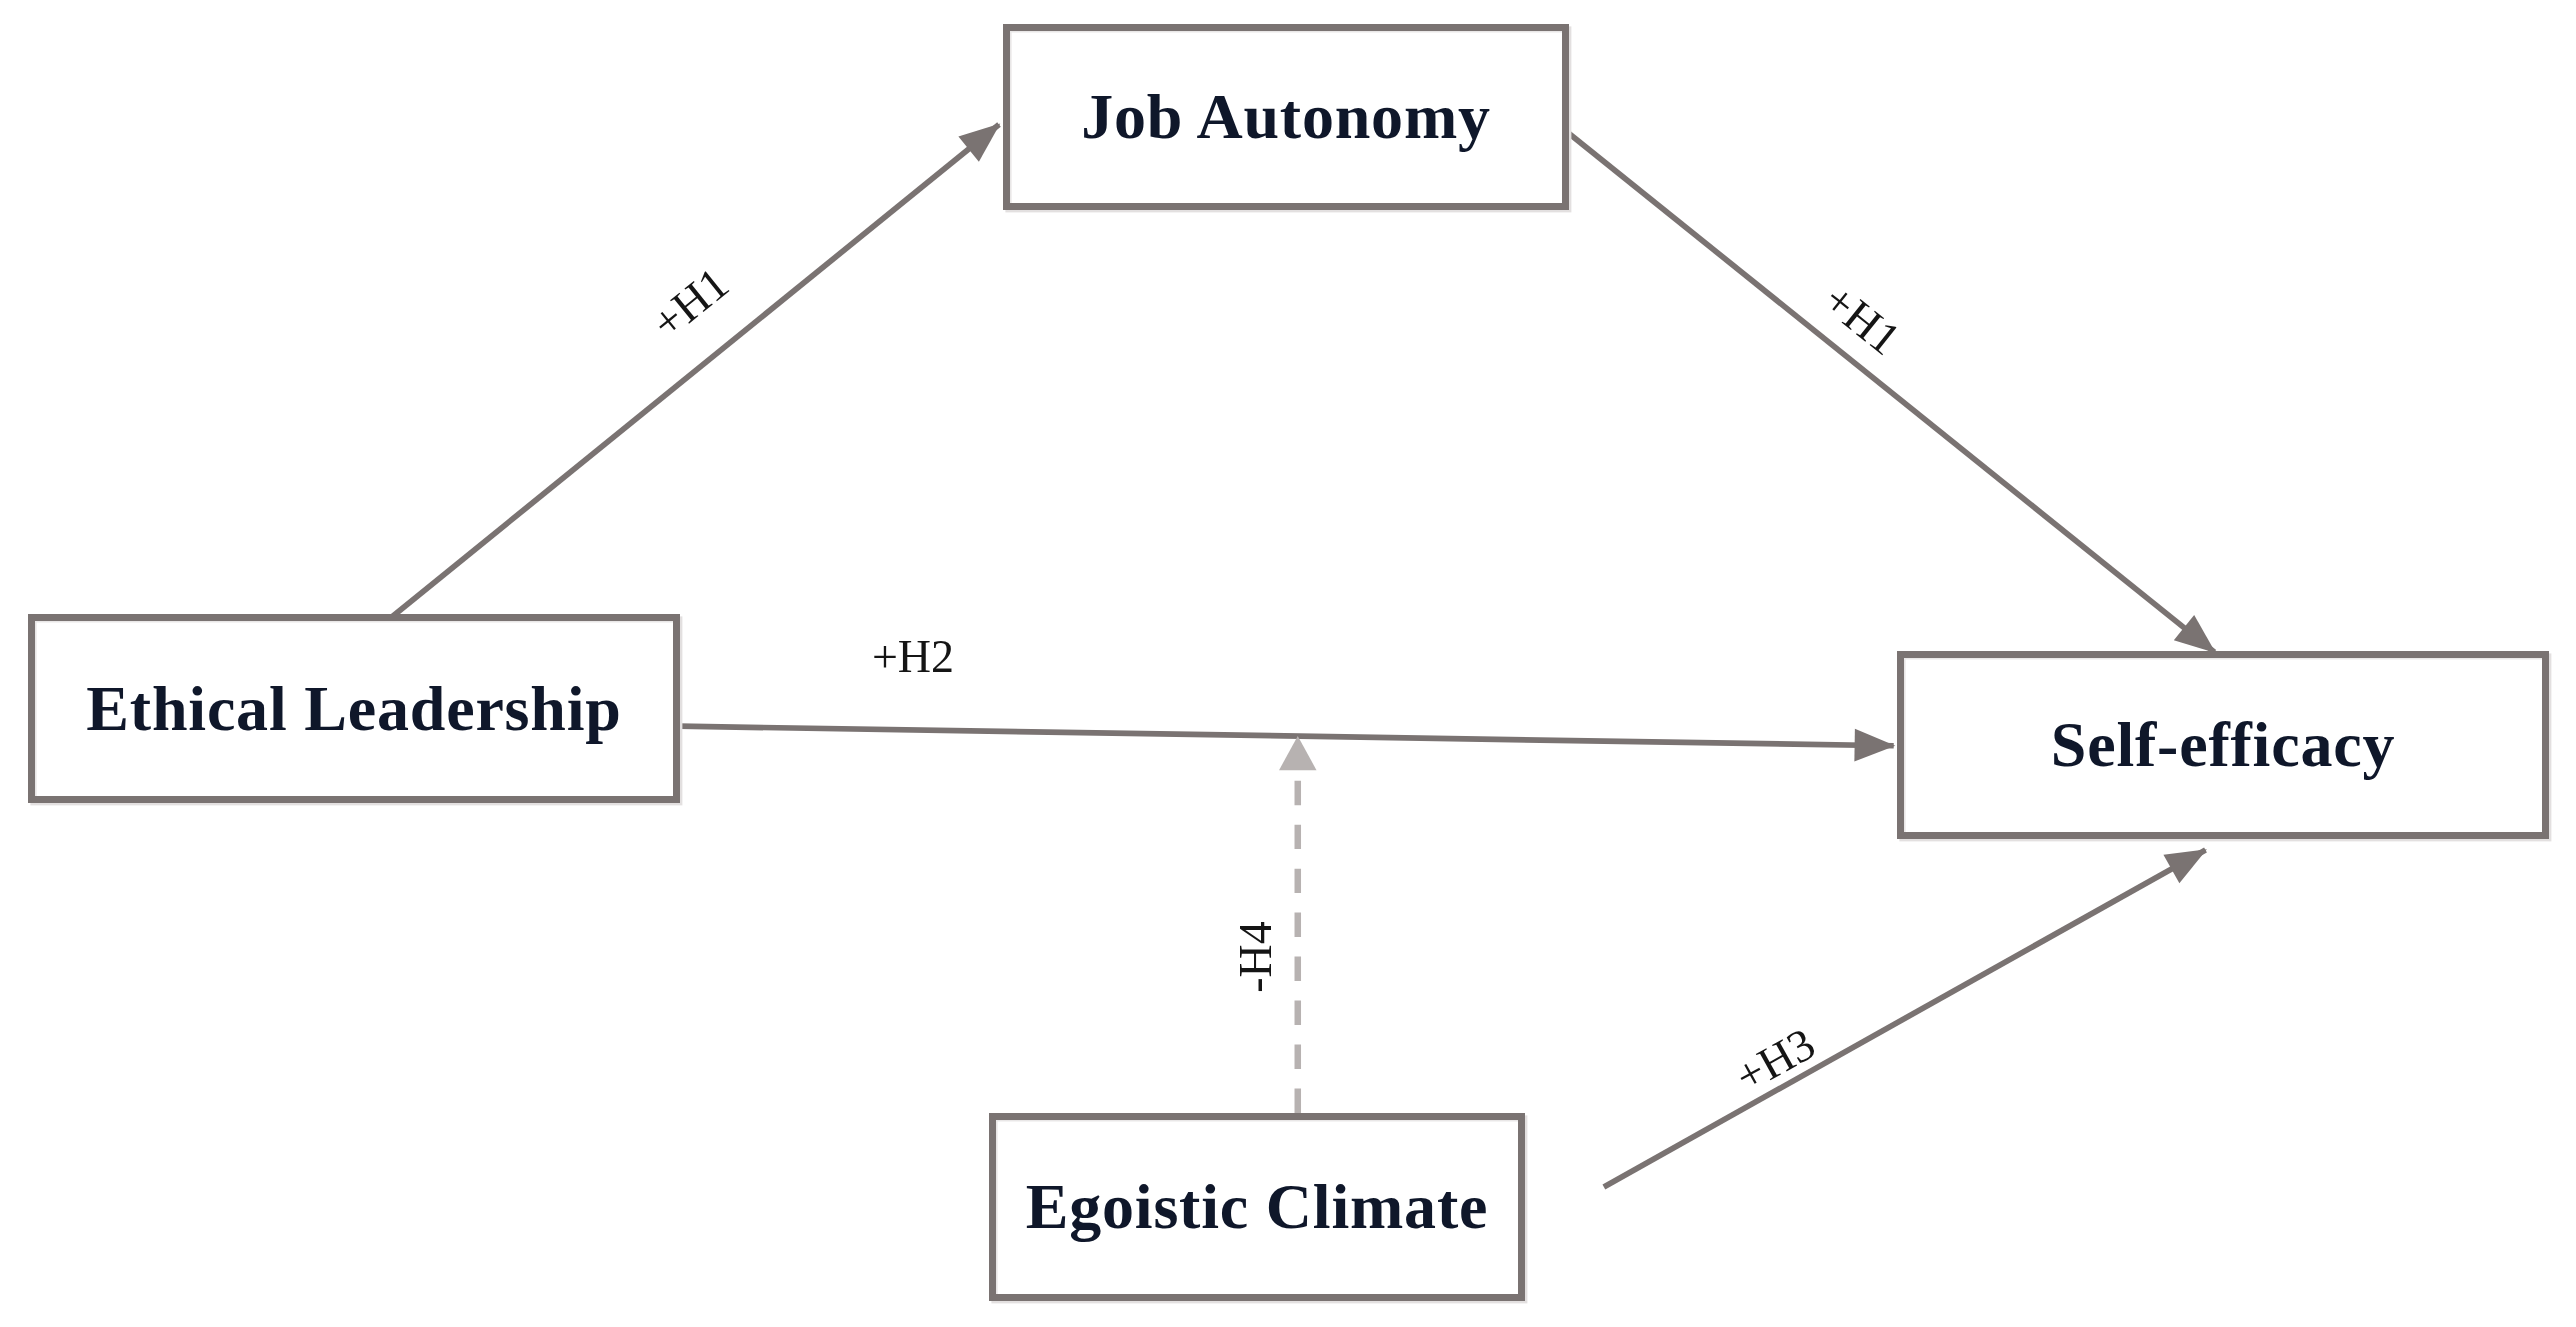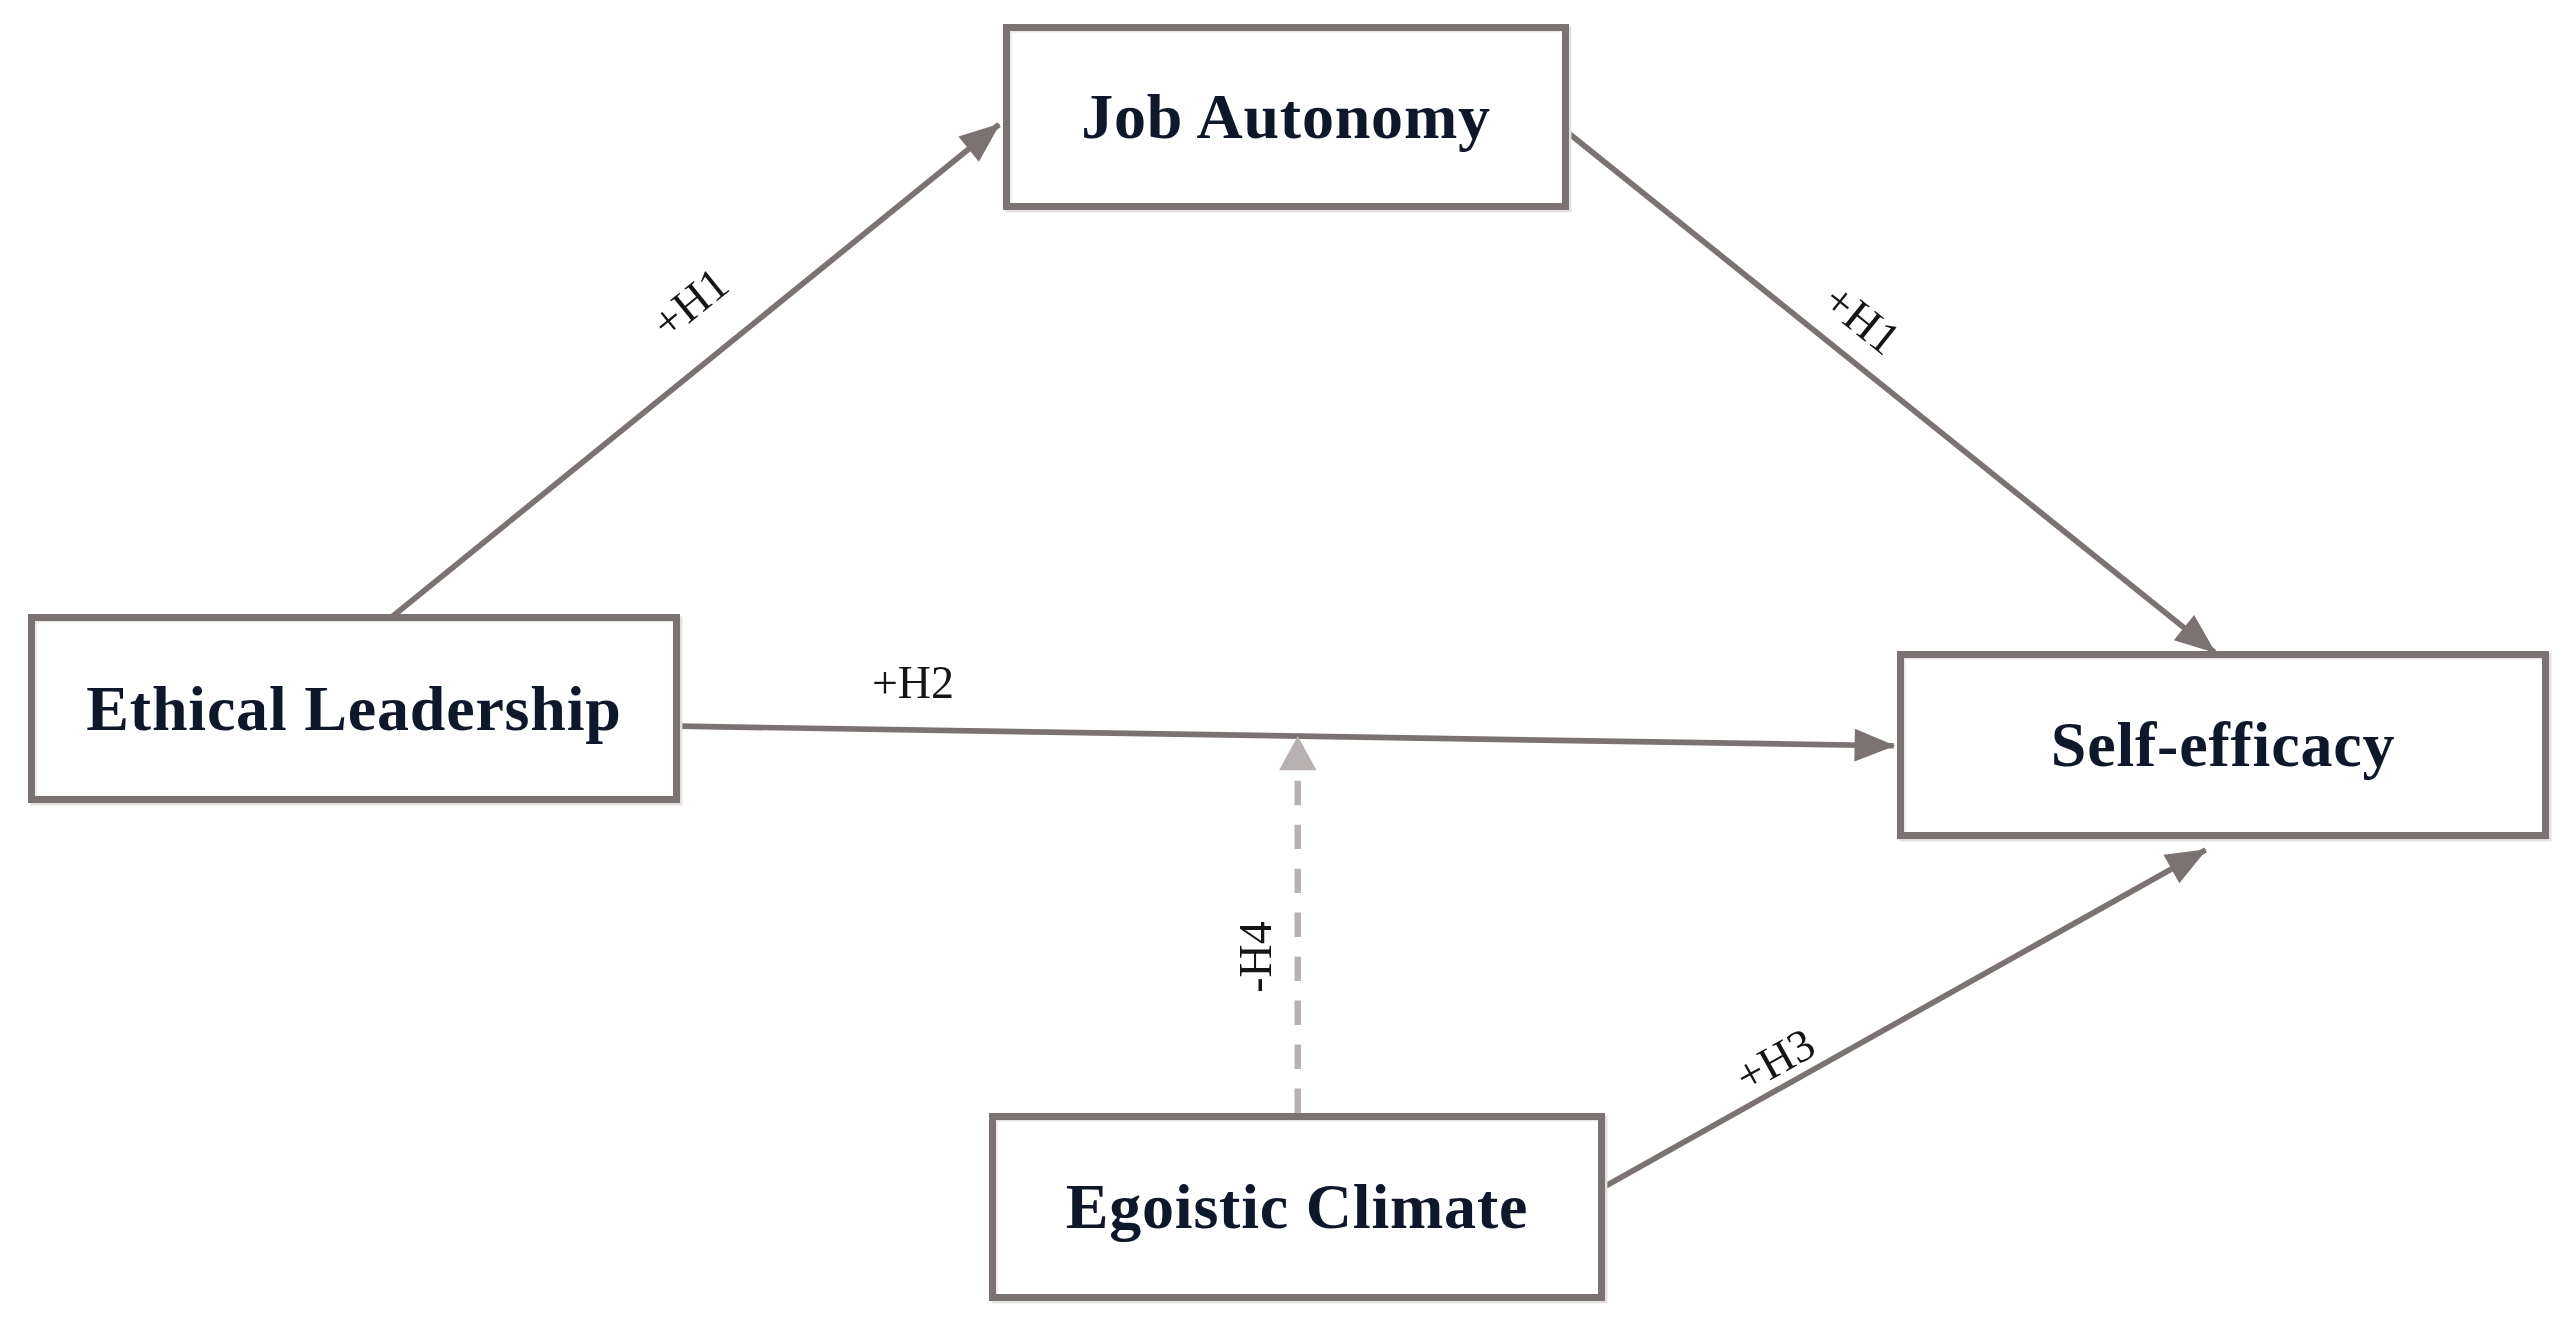--- a/index.html
+++ b/index.html
@@ -27,32 +27,32 @@
     justify-content: center;
     font-weight: 700;
     font-size: 64px;
     color: #0f172a;
     letter-spacing: 0.8px;
     white-space: nowrap;
   }
   #node-job-autonomy      { left: 1003px; top: 24.4px;   width: 566px; height: 186px; }
   #node-ethical-leadership{ left: 28px;   top: 614px;  width: 652px; height: 189px; }
   #node-self-efficacy     { left: 1897px; top: 651px;  width: 652px; height: 188px; text-align: right; }
-  #node-egoistic-climate  { left: 989px; top: 1113px; width: 616px; height: 188px; }
+  #node-egoistic-climate  { left: 989px; top: 1113px; width: 536px; height: 188px; }
 
   .edge-label {
     position: absolute;
     font-weight: 400;
     font-size: 46px;
     color: #151515;
     white-space: nowrap;
   }
   #label-h1a { left: 690px;  top: 303px;  transform: translate(-50%,-50%) rotate(-39deg); }
   #label-h1b { left: 1862px; top: 319px;  transform: translate(-50%,-50%) rotate(38.7deg); }
-  #label-h2  { left: 913px; top: 682px;  transform: translate(-50%,-50%); }
+  #label-h2  { left: 913px; top: 656px;  transform: translate(-50%,-50%); }
   #label-h3  { left: 1775px; top: 1060px; transform: translate(-50%,-50%) rotate(-29deg); }
   #label-h4  { left: 1255px; top: 957px; transform: translate(-50%,-50%) rotate(-90deg); }
 </style>
 </head>
 <body>
 
 <div class="stage">
 
   <svg class="wires" viewBox="0 0 3164 1630" xmlns="http://www.w3.org/2000/svg">
     <defs>

